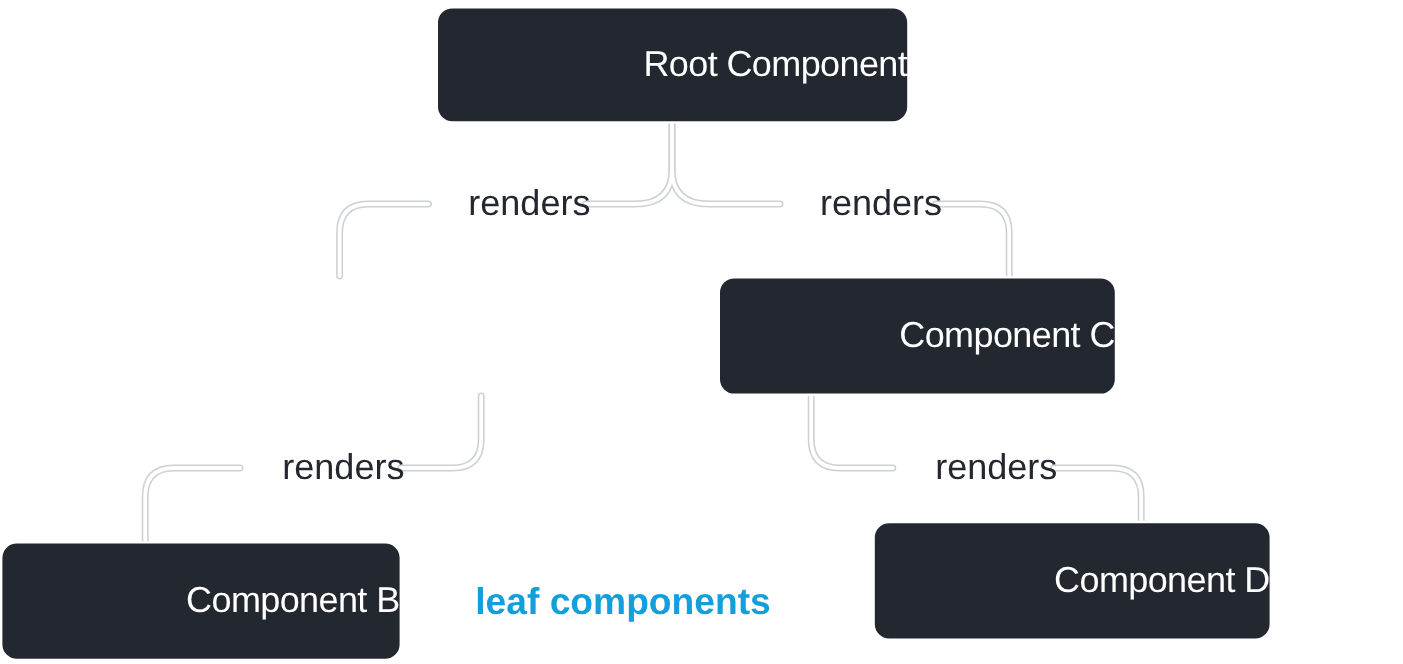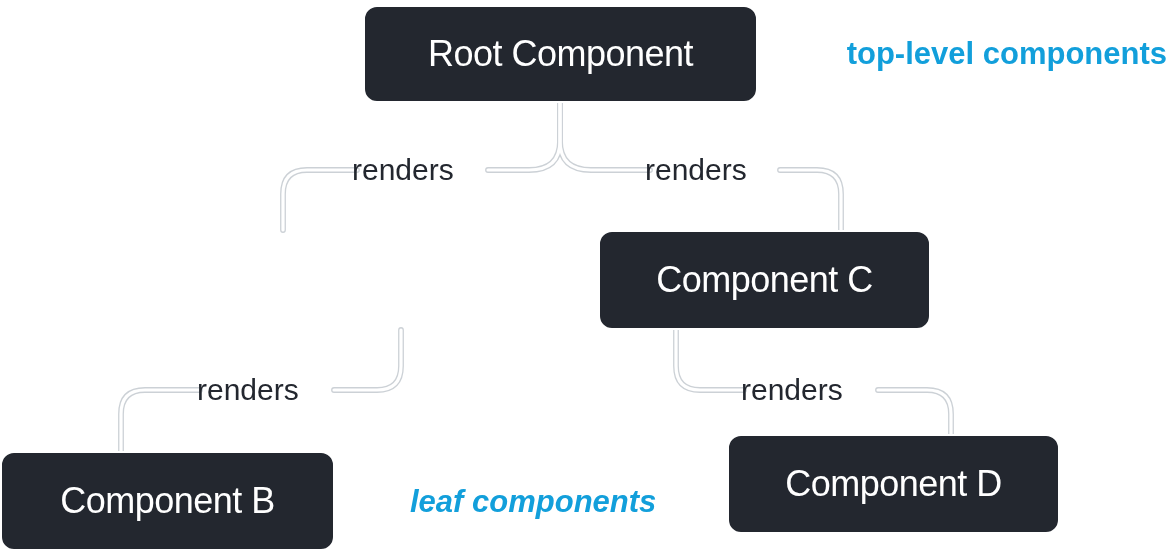--- a/index.html
+++ b/index.html
@@ -43,55 +43,55 @@
     stroke-linejoin:round;
   }
   .node{
     position:absolute;
     background:var(--node-bg);
     border:2.5px solid var(--node-border);
     border-radius:14px;
     color:var(--node-text);
     display:flex;
     align-items:center;
-    justify-content:center;
-    font-size:36px;
+    justify-content:flex-end;
+    font-size:30px;
     font-weight:500;
     letter-spacing:-0.5px;
     white-space:nowrap;
   }
   .node-root{left:363px;top:5px;width:395px;height:98px;}
   .node-a{left:170px;top:230px;width:333px;height:100px;}
   .node-c{left:598px;top:230px;width:333px;height:100px;}
   .node-b{left:0px;top:451px;width:335px;height:100px;}
   .node-d{left:727px;top:434px;width:333px;height:100px;}
   .edge-label{
     position:absolute;
     width:140px;
     height:38px;
     line-height:38px;
-    text-align:left;
+    text-align:right;
     font-size:30px;
     font-weight:500;
     color:var(--edge-label-text);
     white-space:nowrap;
   }
   .edge-label-root-a{left:352px;top:151px;}
   .edge-label-root-c{left:645px;top:151px;}
   .edge-label-a-b{left:197px;top:371px;}
   .edge-label-c-d{left:741px;top:371px;}
   .annotation{
     position:absolute;
     font-size:31px;
     font-weight:600;
     color:var(--annotation-text);
     white-space:nowrap;
   }
   .annotation-top{right:2px;top:36px;}
-  .annotation-leaf{left:410px;top:484px;font-style:italic;}
+  .annotation-leaf{left:396px;top:484px;}
 </style>
 </head>
 <body>
 
 <div class="stage">
 
   <svg class="edges" viewBox="0 0 1169 553" xmlns="http://www.w3.org/2000/svg">
     <defs>
       <path id="e-root-a-1" d="M560 103 V141 Q560 170 529 170 H488"></path>
       <path id="e-root-a-2" d="M357 170 H307 Q283 170 283 194 V230"></path>
@@ -139,16 +139,15 @@
 
   <div class="node node-d">
     <span>Component D</span>
   </div>
 
   <div class="edge-label edge-label-root-a">renders</div>
   <div class="edge-label edge-label-root-c">renders</div>
   <div class="edge-label edge-label-a-b">renders</div>
   <div class="edge-label edge-label-c-d">renders</div>
 
-  <div class="annotation annotation-top">top-level components</div>
   <div class="annotation annotation-leaf">leaf components</div>
 
 </div>
 
 </body></html>

